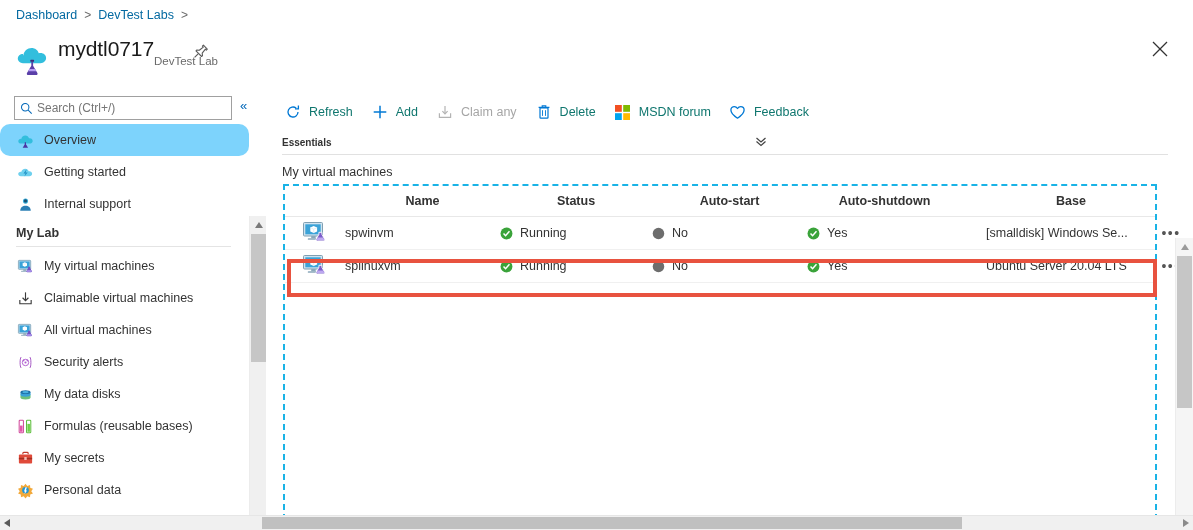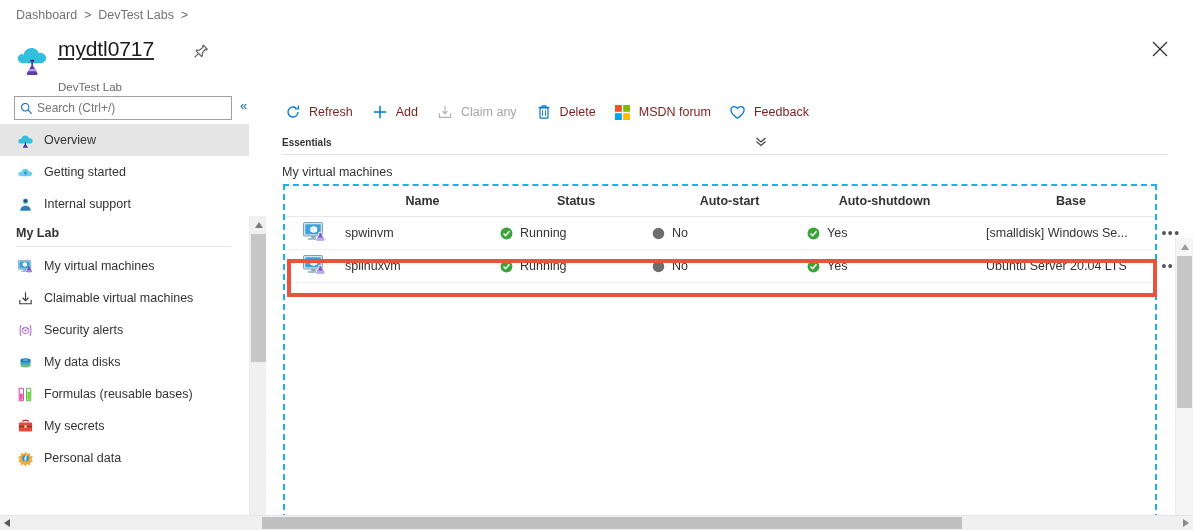--- a/index.html
+++ b/index.html
@@ -13,30 +13,30 @@
     position:relative;
   }
   .page{position:relative;width:1193px;height:530px;overflow:hidden;}
 
   
   .breadcrumb{
     position:absolute;left:16px;top:8px;
     display:flex;align-items:center;gap:7px;
     font-size:12.5px;
   }
-  .crumb{color:#737373;cursor:pointer;}
+  .crumb{color:#0369a1;cursor:pointer;}
   .crumb-sep{color:#6a6a6a;font-size:12px;}
 
   
   .title-row{
     position:absolute;left:14px;top:36px;
     display:flex;align-items:flex-start;
   }
   .lab-icon{width:36px;height:36px;margin-right:8px;margin-top:4px;flex:none;}
-  .title-text{display:flex;flex-direction:column;text-decoration:underline;}
+  .title-text{display:flex;flex-direction:row;}
   .title-main{
     font-size:21px;color:#1a1a1a;font-weight:400;line-height:26px;
     letter-spacing:-0.1px;
   }
   .title-sub{font-size:11.5px;color:#6a6a6a;line-height:14px;margin-top:18px;}
   .pin-btn{
     position:absolute;left:190px;top:42px;width:20px;height:20px;
     cursor:pointer;
   }
   .close-btn{
@@ -68,21 +68,21 @@
   }
 
   .navlist{
     position:absolute;left:0;top:32px;width:249px;height:392px;
     overflow:hidden;
   }
   .nav-item{
     display:flex;align-items:center;height:32px;padding-left:16px;
     cursor:pointer;box-sizing:border-box;
   }
-  .nav-item.selected{background:#e5e5e5;}
+  .nav-item.selected{background:#7dd3fc;border-radius:10px;}
   .nav-ico{width:18px;height:18px;margin-right:10px;flex:none;display:flex;align-items:center;justify-content:center;}
   .nav-label{font-size:12.5px;color:#333;white-space:nowrap;}
   .nav-group{
     font-size:12.5px;font-weight:bold;color:#333;
     padding-left:16px;height:26px;display:flex;align-items:center;
   }
   .nav-rule{height:1px;background:#e4e4e4;margin:0 18px 3px 16px;}
 
   
   .lsb{
@@ -107,21 +107,21 @@
   .toolbar{
     position:absolute;left:16px;top:4px;right:20px;height:32px;
     display:flex;align-items:center;gap:0px;
   }
   .tb-btn{
     display:flex;align-items:center;height:28px;padding:0 10px 0 2px;
     cursor:pointer;margin-right:6px;white-space:nowrap;
   }
   .tb-btn.disabled{cursor:default;opacity:1;}
   .tb-ico{width:18px;height:18px;margin-right:7px;flex:none;display:flex;align-items:center;justify-content:center;}
-  .tb-label{font-size:12.5px;color:#7f1d1d;}
+  .tb-label{font-size:12.5px;color:#0f766e;}
   .tb-btn.disabled .tb-label{color:#a6a6a6;}
 
   .essentials{
     position:absolute;left:16px;top:38px;width:886px;height:24px;
     border-bottom:1px solid #e1e1e1;
     display:flex;align-items:center;
   }
   .essentials-label{font-size:10px;font-weight:bold;color:#333;}
   .essentials-chev{
     position:absolute;left:472px;top:4px;cursor:pointer;
@@ -309,20 +309,34 @@
         <span class="nav-ico">
           <svg width="17" height="17" viewBox="0 0 18 18">
             <line x1="9" y1="2.5" x2="9" y2="11" stroke="#3a3a3a" stroke-width="1.2"></line>
             <path d="M5.9 8.2L9 11.3l3.1-3.1" fill="none" stroke="#3a3a3a" stroke-width="1.2"></path>
             <polyline points="3,10.5 3,14.5 15,14.5 15,10.5" fill="none" stroke="#3a3a3a" stroke-width="1.2"></polyline>
           </svg>
         </span>
         <span class="nav-label">Claimable virtual machines</span>
       </div>
 
+      <div class="nav-item">
+        <span class="nav-ico">
+          <svg width="17" height="17" viewBox="0 0 18 18">
+            <rect x="1.5" y="2.5" width="13" height="9.5" rx="0.7" fill="#b9d9ec" stroke="#7a9fb5" stroke-width="0.8"></rect>
+            <rect x="2.7" y="3.7" width="10.6" height="7.2" fill="#39a2d8"></rect>
+            <path d="M6 5.6l2.3-1.1 2.3 1.1v2.6L8.3 9.3 6 8.2z" fill="#ffffff"></path>
+            <rect x="6.6" y="12" width="3" height="1.6" fill="#8aa8bb"></rect>
+            <rect x="4.3" y="13.5" width="8" height="1.1" rx="0.4" fill="#8aa8bb"></rect>
+            <path d="M11.8 9.2h2.1v1.3l1.8 3.3c.3.6-.1 1.3-.8 1.3h-4.1c-.7 0-1.1-.7-.8-1.3l1.8-3.3z" fill="#6f50c4"></path>
+            <path d="M11 12.9h3.7l.9 1.6h-5.5z" fill="#b49cf2"></path>
+          </svg>
+        </span>
+        <span class="nav-label">All virtual machines</span>
+      </div>
 
       <div class="nav-item">
         <span class="nav-ico">
           <svg width="17" height="17" viewBox="0 0 18 18">
             <path d="M4.4 3.2C2.9 4.6 2.9 13.4 4.4 14.8" fill="none" stroke="#a050c0" stroke-width="1"></path>
             <path d="M13.6 3.2c1.5 1.4 1.5 10.2 0 11.6" fill="none" stroke="#a050c0" stroke-width="1"></path>
             <circle cx="9" cy="9" r="3.4" fill="none" stroke="#b05fd0" stroke-width="1"></circle>
             <circle cx="9" cy="9" r="1.1" fill="#b05fd0"></circle>
             <circle cx="6.9" cy="6.8" r="0.9" fill="#b05fd0"></circle>
             <circle cx="11.1" cy="6.8" r="0.9" fill="#b05fd0"></circle>

